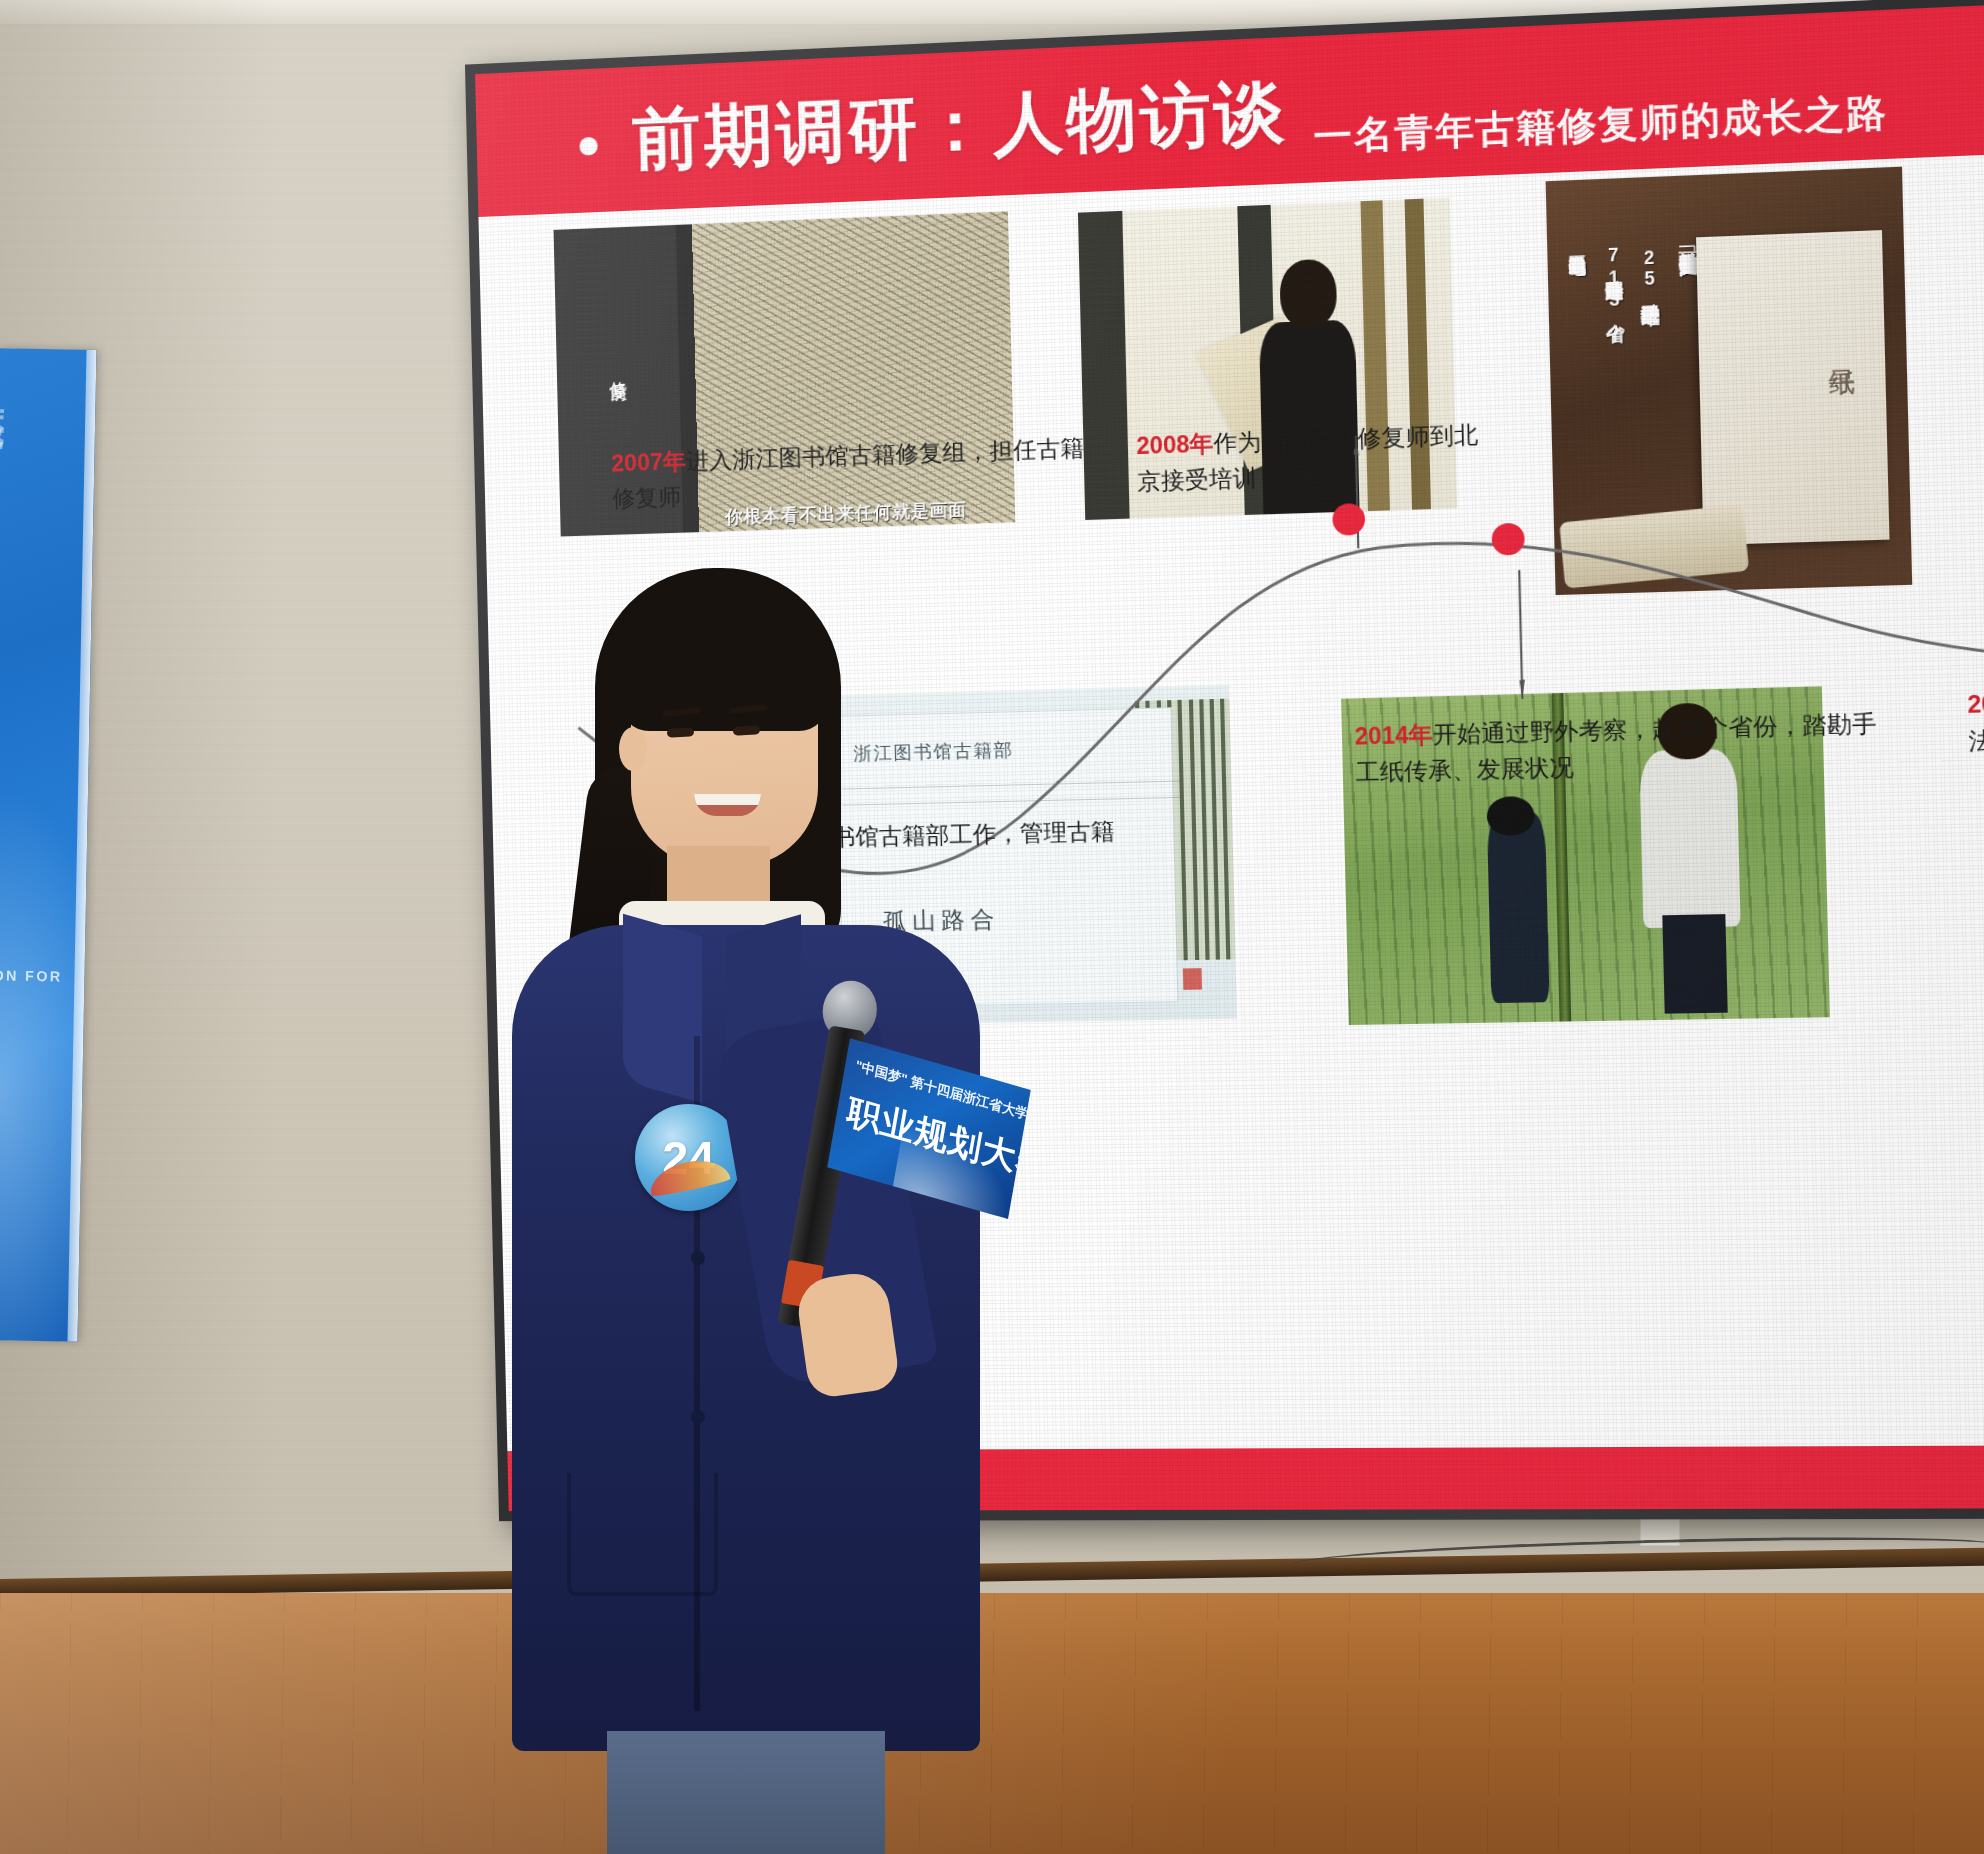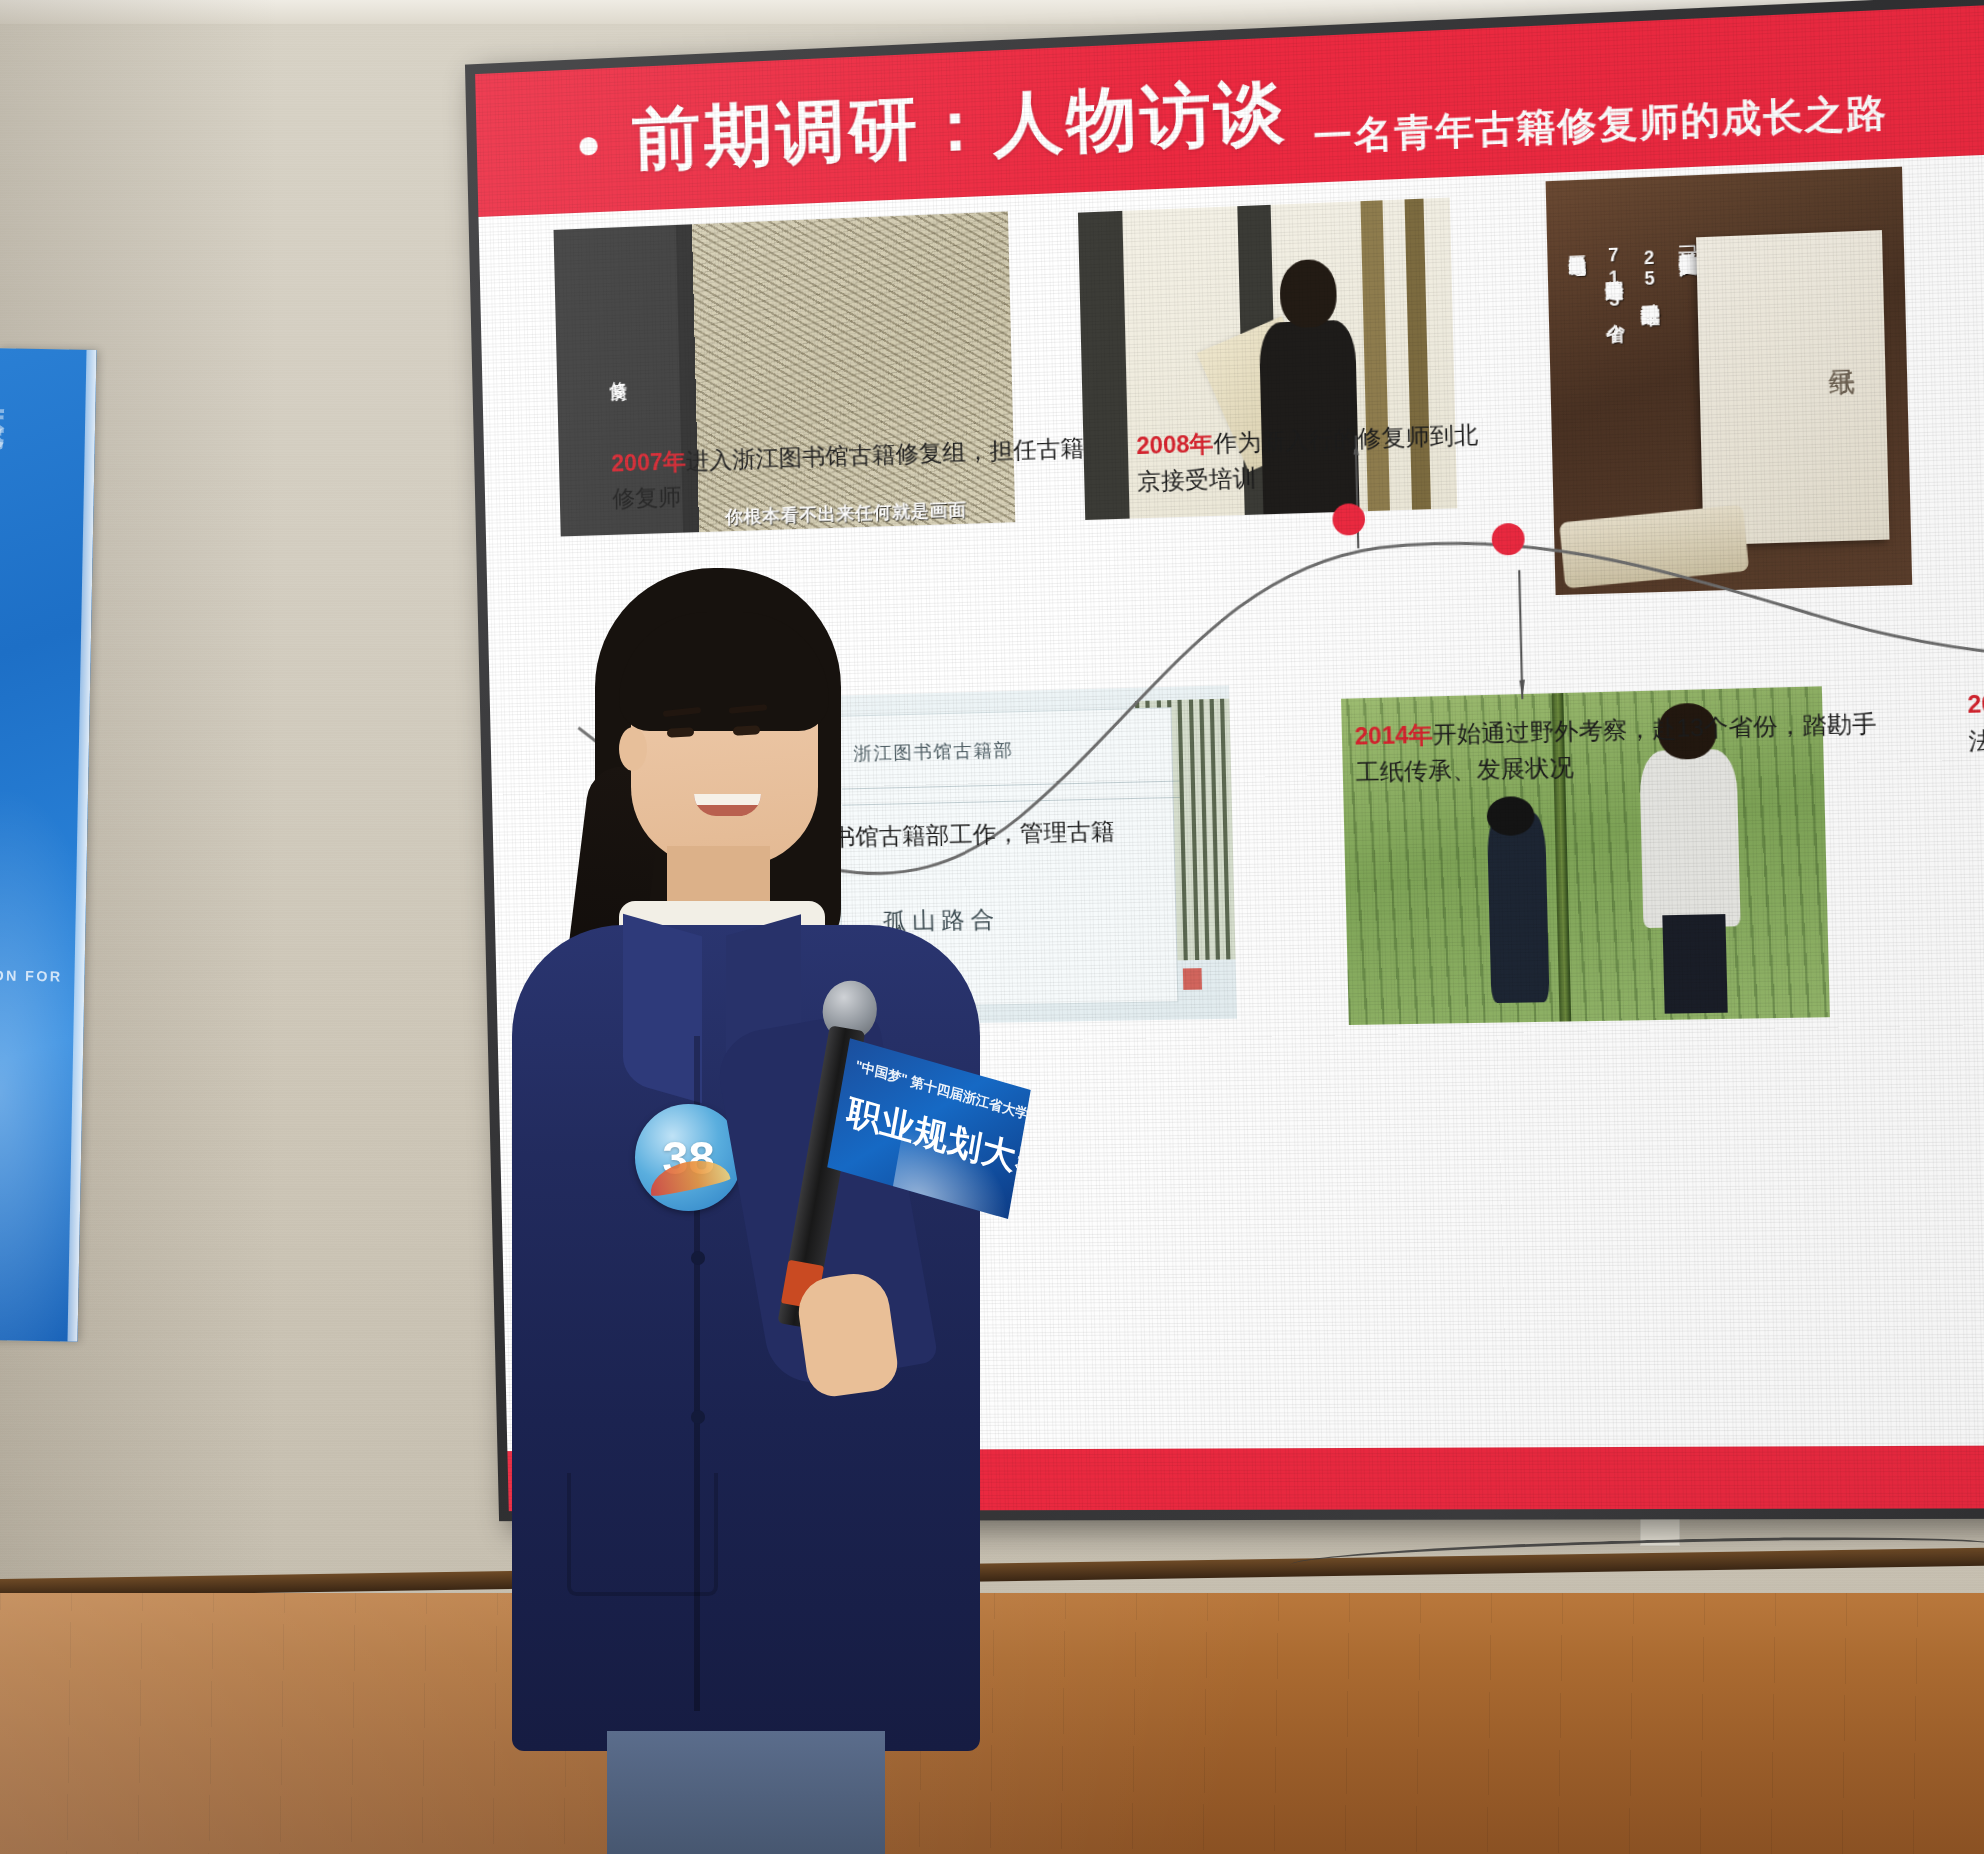--- a/index.html
+++ b/index.html
@@ -584,21 +584,21 @@
     <div class="p-collar"></div>
     <div class="p-coat"></div>
     <div class="p-lapelL"></div>
     <div class="p-lapelR"></div>
     <div class="p-placket"></div>
     <div class="p-btn" style="top:683px;"></div>
     <div class="p-btn" style="top:842px;"></div>
     <div class="p-pocket"></div>
     <div class="p-badge">
       <div class="swoosh"></div>
-      <span>38</span>
+      <span>24</span>
     </div>
     <div class="p-arm"></div>
 
     <div class="mic">
       <div class="ball"></div>
       <div class="body"></div>
       <div class="flag">
         <div class="arc"></div>
         <div class="fl1">"中国梦" 第十四届浙江省大学生</div>
         <div class="fl2">职业规划大赛</div>

